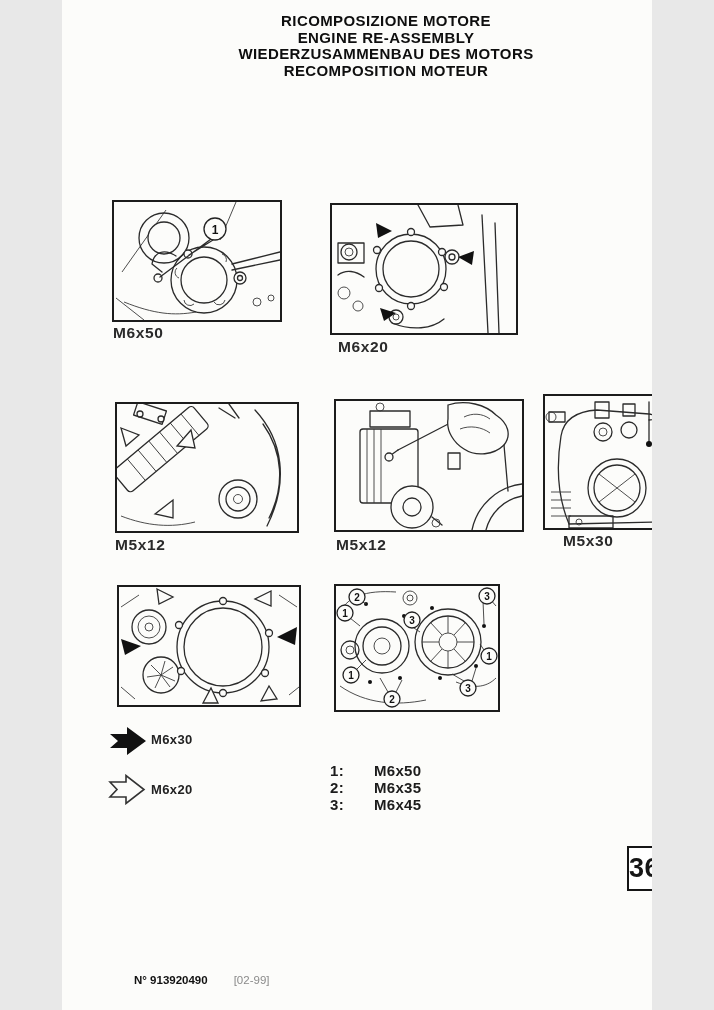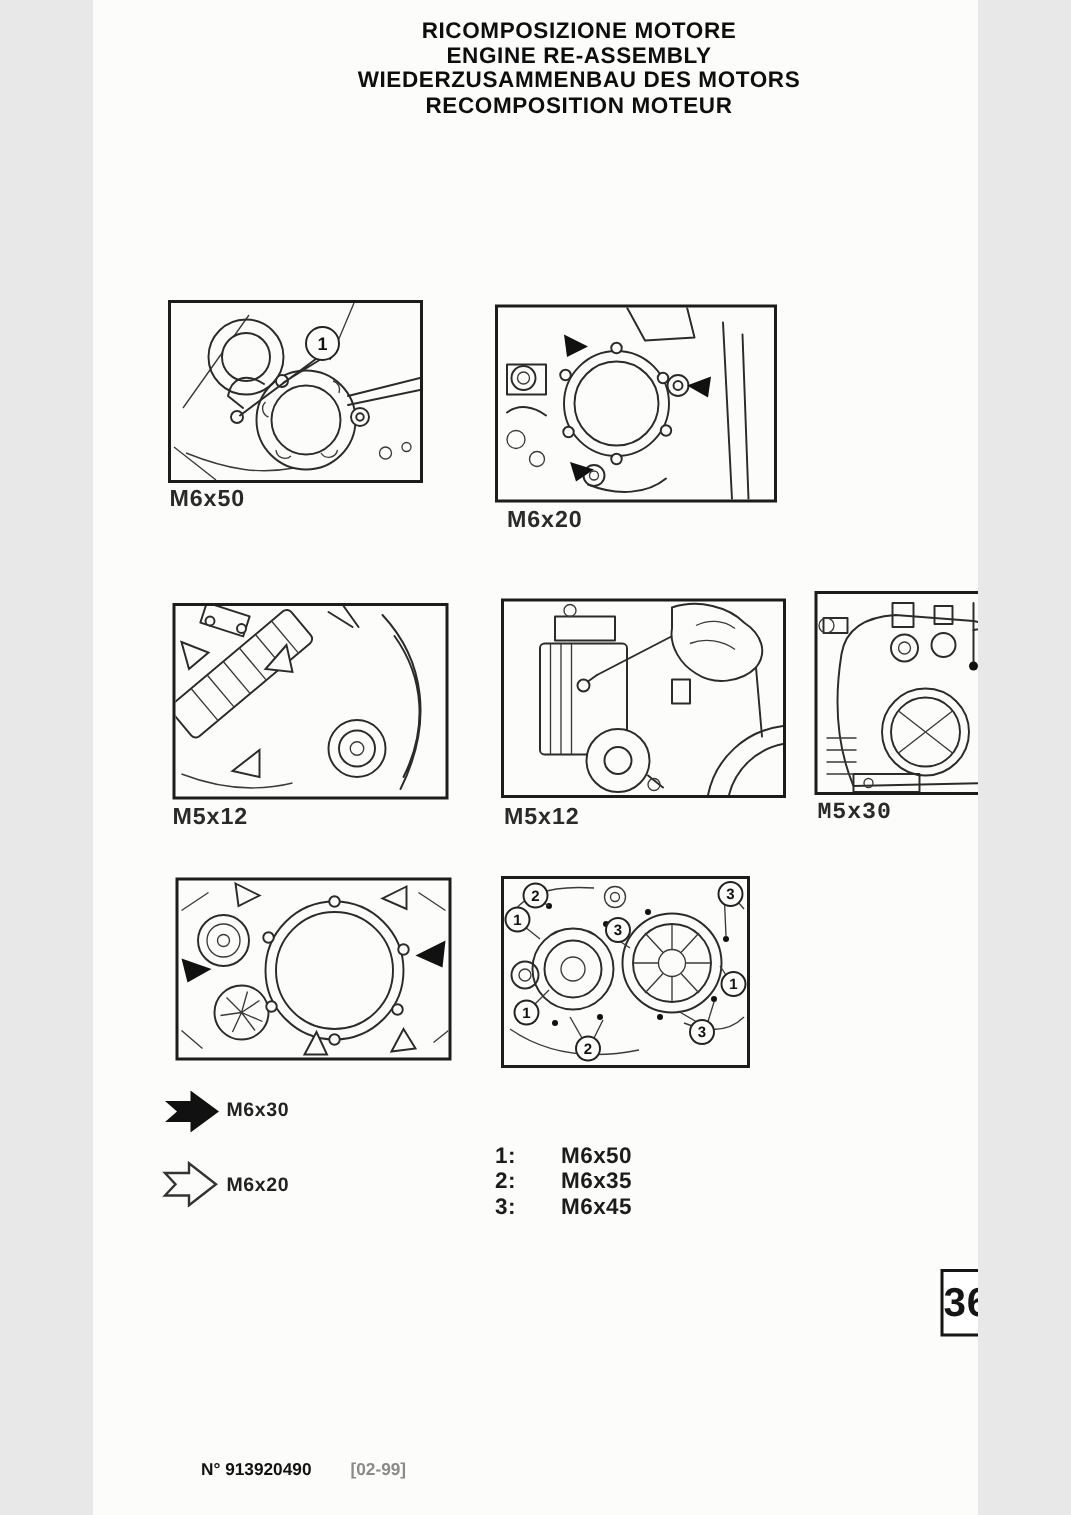--- a/index.html
+++ b/index.html
@@ -38,21 +38,21 @@
   .legend-label{font-size:13px;letter-spacing:.4px;color:#222;font-weight:bold;}
   .numlegend{font-size:15px;color:#1c1c1c;font-weight:bold;letter-spacing:.3px;}
   .numlegend .row{display:flex;height:17px;}
   .numlegend .n{width:44px;}
 
   
   .pagenum-box{left:565px;top:846px;width:74px;height:41px;border:2px solid #151515;
     display:flex;align-items:center;justify-content:flex-start;
     font-weight:bold;font-size:27px;letter-spacing:.5px;background:#fff;}
   .footer-left{left:72px;top:974px;font-size:11.5px;font-weight:bold;color:#111;}
-  .footer-left .ed{color:#8a8a8a;font-weight:bold;margin-left:6px;padding-left:20px;}
+  .footer-left .ed{color:#8a8a8a;font-weight:normal;margin-left:6px;padding-left:20px;}
   .footer-right{left:577px;top:970px;font-size:16px;font-weight:bold;color:#111;margin-left:32px;}
 </style>
 </head>
 <body>
 
 <div class="page">
 
   <div class="abs title-block">
     <div>RICOMPOSIZIONE MOTORE</div>
     <div>ENGINE RE-ASSEMBLY</div>
@@ -188,21 +188,21 @@
       <path class="ln" d="M104,6 V46" stroke-width="2.6"></path>
       <path class="ln" d="M104,24 L158,16" stroke-width="2.6"></path>
       <circle class="blk" cx="104" cy="48" r="3"></circle>
       <path class="wh" d="M140,2 C156,-4 170,4 172,16 C174,28 166,38 152,38 C140,38 132,28 134,16 Z"></path>
       <path class="thin" d="M144,12 C152,8 162,10 166,16 M142,22 C150,18 160,20 166,26"></path>
       <path class="thin" d="M6,96 h20 M6,104 h20 M6,112 h20 M6,120 h20"></path>
       <rect class="ln" x="24" y="120" width="44" height="12"></rect>
       <circle class="thin" cx="34" cy="126" r="3"></circle>
     </svg>
   </div>
-  <div class="abs figlabel" style="left:483px;top:532px;font-family:Liberation Mono, monospace;">M5x30</div>
+  <div class="abs figlabel" style="left:501px;top:532px;">M5x30</div>
 
   <div class="abs fig" style="left:55px;top:585px;width:180px;height:118px;">
     <svg width="180" height="118" viewBox="0 0 180 118">
       <path class="thin" d="M2,20 L20,8 M160,8 L178,20 M2,100 L16,112 M170,108 L180,100"></path>
       <circle class="ln" cx="104" cy="60" r="46"></circle>
       <circle class="ln" cx="104" cy="60" r="39"></circle>
       <circle class="wh" cx="30" cy="40" r="17"></circle>
         <circle class="thin" cx="30" cy="40" r="11"></circle>
       <circle class="thin" cx="30" cy="40" r="4"></circle>
       <circle class="wh" cx="42" cy="88" r="18"></circle>

